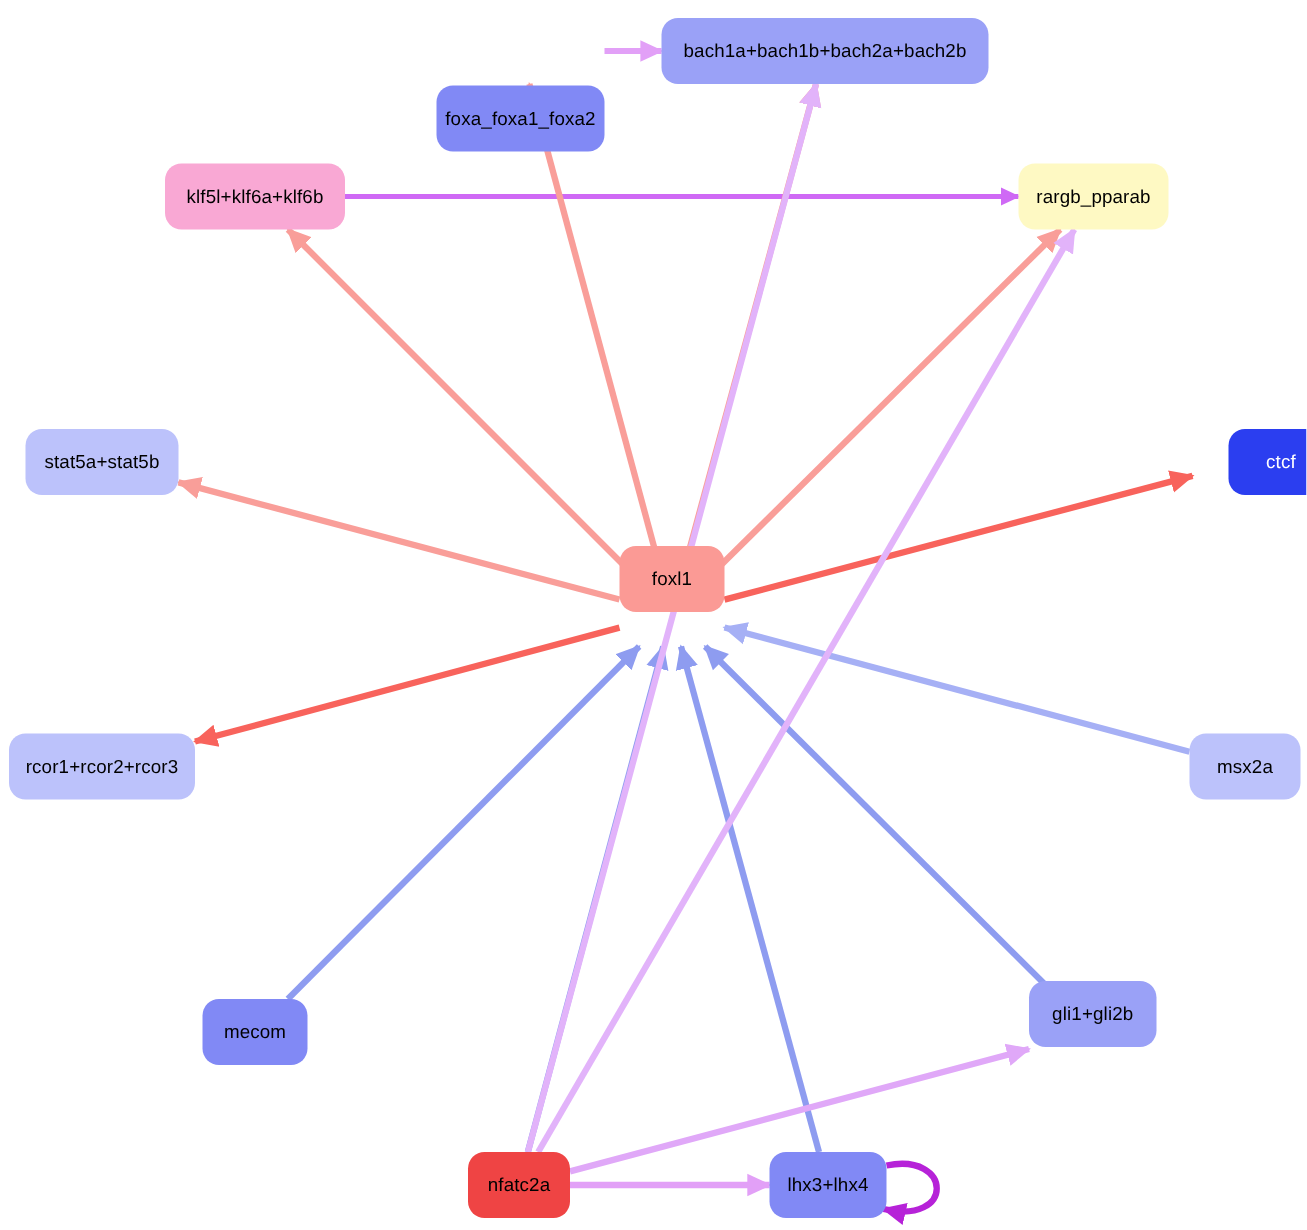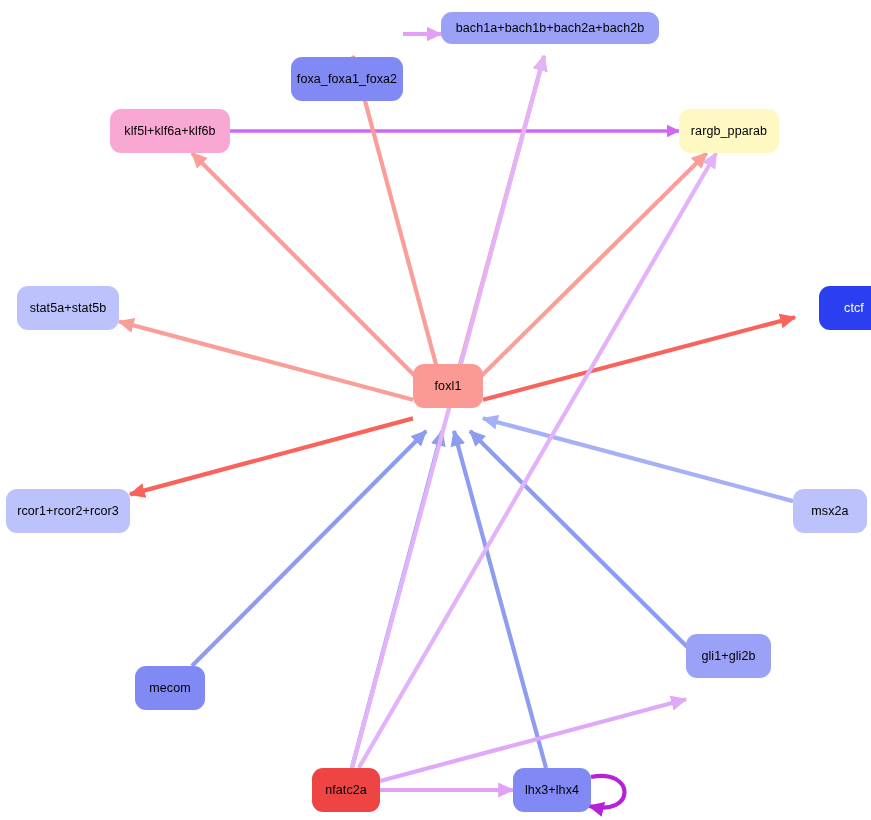--- a/index.html
+++ b/index.html
@@ -107,21 +107,21 @@
         <line x1="380" y1="790" x2="513" y2="790" stroke="#e2a0f7" stroke-width="4.2" stroke-linecap="butt" marker-end="url(#ah0)"></line>
       </g>
       <g>
         <path d="M 591 777 C 635 768, 637 817, 589 806" fill="none" stroke="#b622d8" stroke-width="4.2" marker-end="url(#ah8)"></path>
       </g>
     </svg>
   <div id="nodelayer">
       <div class="node" style="left: 291px; top: 12px; width: 112px; height: 44px; background: rgb(129, 137, 245); color: rgb(0, 0, 0); margin-top: 45px;">
         <span>foxa_foxa1_foxa2</span>
       </div>
-      <div class="node" style="left: 441px; top: 12px; width: 218px; height: 32px; background: rgb(154, 161, 247); color: rgb(0, 0, 0);">
+      <div class="node" style="left: 441px; top: 12px; width: 218px; height: 44px; background: rgb(154, 161, 247); color: rgb(0, 0, 0);">
         <span>bach1a+bach1b+bach2a+bach2b</span>
       </div>
       <div class="node" style="left: 110px; top: 109px; width: 120px; height: 44px; background: #f9a8d4; color: rgb(0, 0, 0);">
         <span>klf5l+klf6a+klf6b</span>
       </div>
       <div class="node" style="left: 679px; top: 109px; width: 100px; height: 44px; background: #fef9c3; color: rgb(0, 0, 0);">
         <span>rargb_pparab</span>
       </div>
       <div class="node" style="left: 17px; top: 286px; width: 102px; height: 44px; background: rgb(188, 194, 251); color: rgb(0, 0, 0);">
         <span>stat5a+stat5b</span>
@@ -134,21 +134,21 @@
       </div>
       <div class="node" style="left: 6px; top: 489px; width: 124px; height: 44px; background: rgb(188, 194, 251); color: rgb(0, 0, 0); text-align: right;">
         <span>rcor1+rcor2+rcor3</span>
       </div>
       <div class="node" style="left: 793px; top: 489px; width: 74px; height: 44px; background: rgb(188, 194, 251); color: rgb(0, 0, 0);">
         <span>msx2a</span>
       </div>
       <div class="node" style="left: 135px; top: 666px; width: 70px; height: 44px; background: rgb(129, 137, 245); color: rgb(0, 0, 0);">
         <span>mecom</span>
       </div>
-      <div class="node" style="left: 686px; top: 634px; width: 85px; height: 44px; background: rgb(154, 161, 247); color: rgb(0, 0, 0);">
+      <div class="node" style="left: 686px; top: 654px; width: 85px; height: 44px; background: rgb(154, 161, 247); color: rgb(0, 0, 0);">
         <span>gli1+gli2b</span>
       </div>
       <div class="node" style="left: 312px; top: 768px; width: 68px; height: 44px; background: #ef4444; color: rgb(0, 0, 0);">
         <span>nfatc2a</span>
       </div>
       <div class="node" style="left: 513px; top: 768px; width: 78px; height: 44px; background: rgb(129, 137, 245); color: rgb(0, 0, 0);">
         <span>lhx3+lhx4</span>
       </div>
     </div>
 </div>

